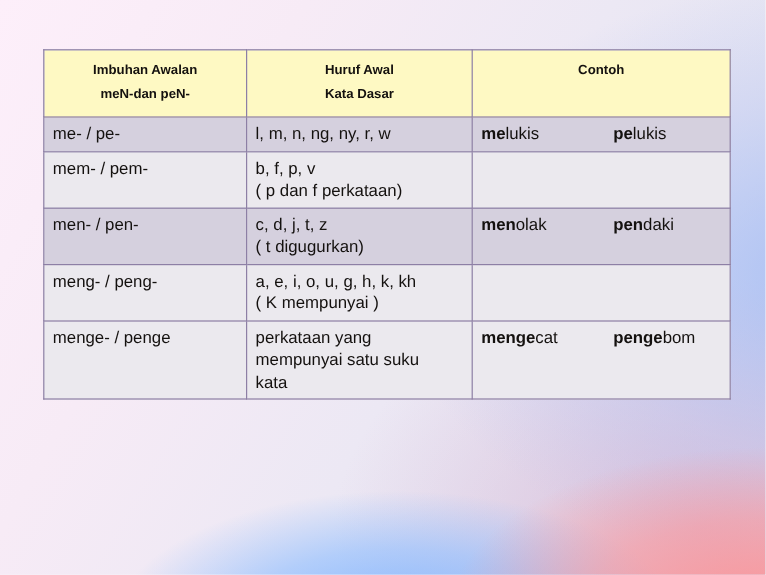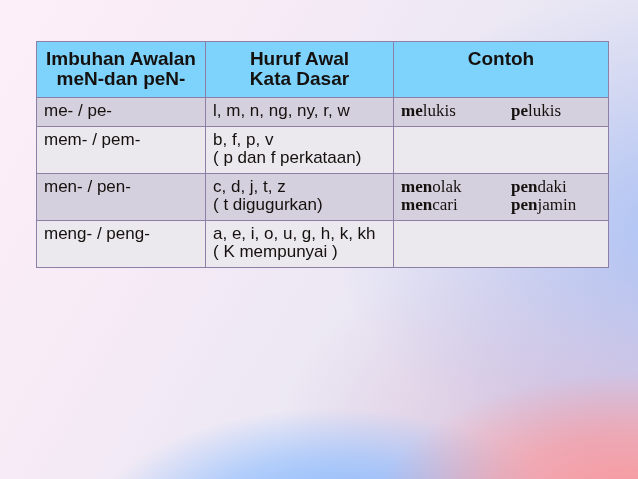--- a/index.html
+++ b/index.html
@@ -45,48 +45,47 @@
 
   table.prefix-table col.c1 { width: 169px; }
   table.prefix-table col.c2 { width: 188px; }
   table.prefix-table col.c3 { width: 215px; }
 
   table.prefix-table th,
   table.prefix-table td {
     border: 1px solid #8d7fa5;
     padding: 4px 7px 5px 7px;
     vertical-align: top;
-    font-size: 17px;
+    font-size: 14px;
     line-height: 18.5px;
     color: #14110f;
     background: #ebe9ee;
   }
 
   table.prefix-table thead th {
     text-align: center;
     font-weight: bold;
-    font-size: 19px;
+    font-size: 11px;
     line-height: 20px;
     padding-top: 7px;
     padding-bottom: 8px;
-    background: #7dd3fc;
+    background: #fef9c3;
   }
 
   table.prefix-table tbody tr.alt > td {
     background: #d5d0de;
   }
 
   .hdr-line { display: block; white-space: pre; }
 
   
   .examples {
     display: table;
     width: 100%;
     border-collapse: collapse;
-    font-family: Liberation Serif, serif;
   }
   .ex-row { display: table-row; }
   .ex-cell {
     display: table-cell;
     white-space: nowrap;
     padding: 0;
     vertical-align: top;
   }
   .ex-cell.men { width: 50%; }
   .ex-cell.pen { width: 50%; padding-left: 10px; }
@@ -155,39 +154,51 @@
           <td>
             <span class="cell-line">c, d, j, t, z</span>
             <span class="cell-line">( t digugurkan)</span>
           </td>
           <td>
             <span class="examples">
               <span class="ex-row">
                 <span class="ex-cell men"><b>men</b><span>olak</span></span>
                 <span class="ex-cell pen"><b>pen</b><span>daki</span></span>
               </span>
-              <span class="ex-row">
-                <span class="ex-cell men"><b>men</b><span>cari</span></span>
-                <span class="ex-cell pen"><b>pen</b><span>jamin</span></span>
-              </span>
             </span>
           </td>
         </tr>
 
         <tr>
           <td>meng- / peng-</td>
           <td>
             <span class="cell-line">a, e, i, o, u, g, h, k, kh</span>
             <span class="cell-line">( K mempunyai )</span>
           </td>
           <td>
             <span class="examples">
             </span>
           </td>
         </tr>
 
 
+        <tr>
+          <td>menge- / penge</td>
+          <td>
+            <span class="cell-line">perkataan yang</span>
+            <span class="cell-line">mempunyai satu suku</span>
+            <span class="cell-line">kata</span>
+          </td>
+          <td>
+            <span class="examples">
+              <span class="ex-row">
+                <span class="ex-cell men"><b>menge</b><span>cat</span></span>
+                <span class="ex-cell pen"><b>penge</b><span>bom</span></span>
+              </span>
+            </span>
+          </td>
+        </tr>
 
       </tbody>
     </table>
   </div>
 
 </div>
 
 </body></html>

